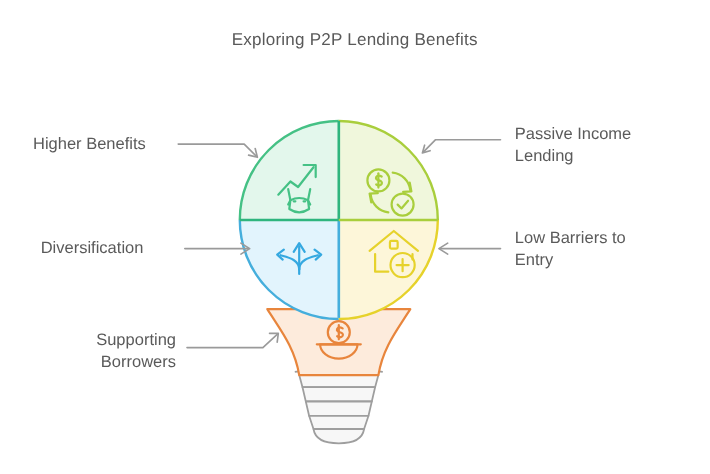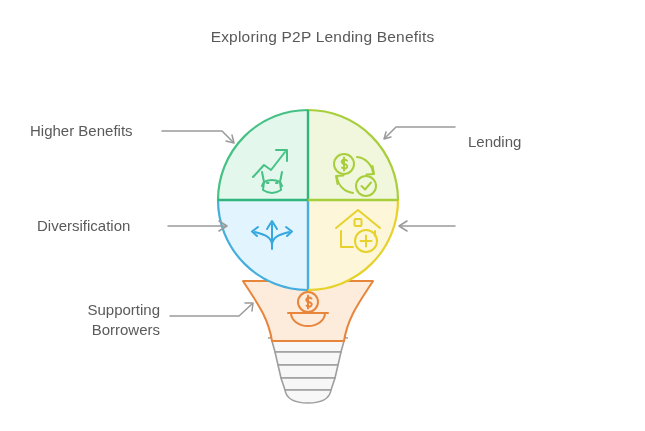--- a/index.html
+++ b/index.html
@@ -82,22 +82,23 @@
 <div id="stage">
 
   <div id="title">Exploring P2P Lending Benefits</div>
 
   <div class="label" id="label-higher-returns">Higher Benefits</div>
 
   <div class="label" id="label-diversification">Diversification</div>
 
   <div class="label" id="label-supporting-borrowers"><span>Supporting</span><br><span>Borrowers</span></div>
 
-  <div class="label" id="label-passive-income"><br><span>Lending</span></div>
-
+  <div class="label" id="label-passive-income"><span>Passive Income</span><br><span>Lending</span></div>
+
+  <div class="label" id="label-low-barriers"><span>Low Barriers to</span><br><span>Entry</span></div>
 
   <svg class="art" width="645" height="431" viewBox="0 0 645 431">
 
     <defs>
       <clipPath id="clip-tl">
         <rect x="200" y="95" width="108" height="105"></rect>
       </clipPath>
       <clipPath id="clip-tr">
         <rect x="308" y="95" width="108" height="105"></rect>
       </clipPath>

